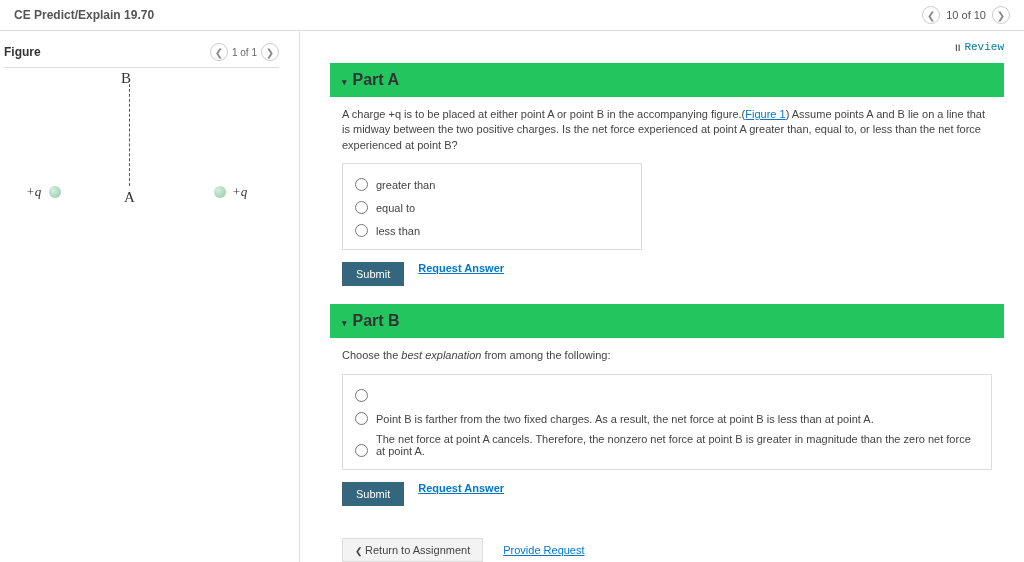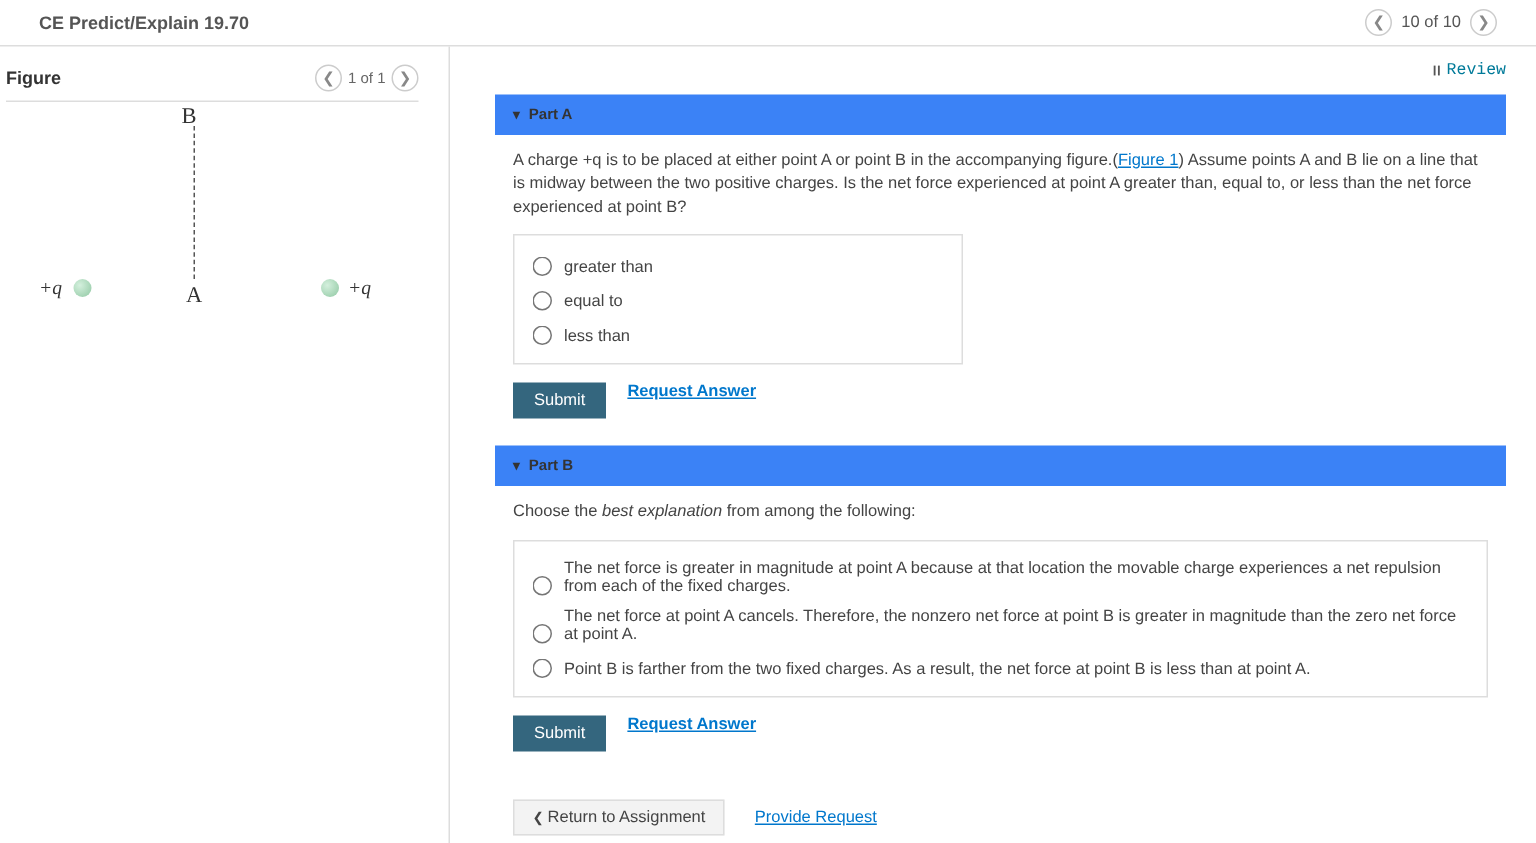--- a/index.html
+++ b/index.html
@@ -1,27 +1,27 @@
 <!DOCTYPE html>
 <html><head>
 <meta charset="utf-8">
 <style>
 * { box-sizing: border-box; margin: 0; padding: 0; }
 body { font-family: Arial, Helvetica, sans-serif; font-size: 11px; color: #333; background: #fff; width: 1024px; }
-.top-bar { display: flex; justify-content: space-between; align-items: center; padding: 6px 26px; border-bottom: 1px solid #ddd; }
+.top-bar { display: flex; justify-content: space-between; align-items: center; padding: 6px 14px; border-bottom: 1px solid #ddd; }
 .top-title { font-weight: bold; font-size: 12px; color: #555; }
 .top-nav { display: flex; align-items: center; gap: 6px; font-size: 11px; color: #555; }
 .nav-circ { width: 18px; height: 18px; border: 1px solid #ccc; border-radius: 50%; display: inline-flex; align-items: center; justify-content: center; font-size: 10px; color: #888; cursor: pointer; }
 .main { display: flex; }
 .left-col { width: 300px; border-right: 1px solid #ddd; padding: 12px 20px 12px 4px; position: relative; min-height: 530px; }
 .right-col { flex: 1; padding: 10px 20px 12px 30px; }
 .review-row { text-align: right; margin-bottom: 10px; font-family: Liberation Mono, monospace; }
 .review-link { color: #007a99; font-size: 11px; cursor: pointer; }
 .review-link::before { content: "\2759\2759\A0"; color:#555; font-size:8px; letter-spacing:-2px; margin-right:2px;}
-.part-box { background: #3b82f6; padding: 8px 12px; margin-bottom: 10px; font-weight: bold; font-size: 10px; }
+.part-box { background: #22c55e; padding: 8px 12px; margin-bottom: 10px; font-weight: bold; font-size: 16px; }
 .part-box::before { content: "▾"; margin-right: 6px; font-size: 9px; }
 .q-text { font-size: 11px; color: #444; padding: 0 12px 10px 12px; line-height: 1.4; }
 .q-text a { color: #0077cc; text-decoration: underline; }
 .opt-box { border: 1px solid #ddd; margin: 0 12px 12px 12px; padding: 8px 12px; max-width: 300px; }
 .opt-box-wide { max-width: none; }
 .opt-row { display: flex; align-items: flex-end; gap: 8px; padding: 4px 0; font-size: 11px; color: #444; }
 .opt-row input { margin-top: 2px; }
 .submit-row { display: flex; align-items: flex-start; gap: 14px; padding: 0 12px 18px 12px; }
 .btn-submit { background: #34667e; color: #fff; border: none; padding: 6px 14px; font-size: 11px; cursor: pointer; }
 .link-blue { color: #0077cc; text-decoration: underline; font-size: 11px; font-weight: bold; cursor: pointer; }
@@ -105,29 +105,28 @@
       <span class="link-blue">Request Answer</span>
     </div>
 
     <div class="part-box"><span>Part B</span></div>
     <div class="q-text">
       Choose the <i>best explanation</i> from among the following:
     </div>
     <div class="opt-box opt-box-wide">
       <label class="opt-row">
           <input type="radio" name="pb" style="">
-          <span>The net force is greater in magnitude at point A because at that location the movable charge experiences a net repulsion from each of the fixed charges.</span>
+        </label>
+      <label class="opt-row">
+          <input type="radio" name="pb" style="">
+          <span>Point B is farther from the two fixed charges. As a result, the net force at point B is less than at point A.</span>
         </label>
       <label class="opt-row">
           <input type="radio" name="pb" style="">
           <span>The net force at point A cancels. Therefore, the nonzero net force at point B is greater in magnitude than the zero net force at point A.</span>
-        </label>
-      <label class="opt-row">
-          <input type="radio" name="pb" style="">
-          <span>Point B is farther from the two fixed charges. As a result, the net force at point B is less than at point A.</span>
         </label>
     </div>
     <div class="submit-row">
       <button class="btn-submit">Submit</button>
       <span class="link-blue">Request Answer</span>
     </div>
 
     <div class="return-row">
       <button class="return-btn"><span>Return to Assignment</span></button>
       <span class="link-blue" style="font-weight:normal">Provide Request</span>

